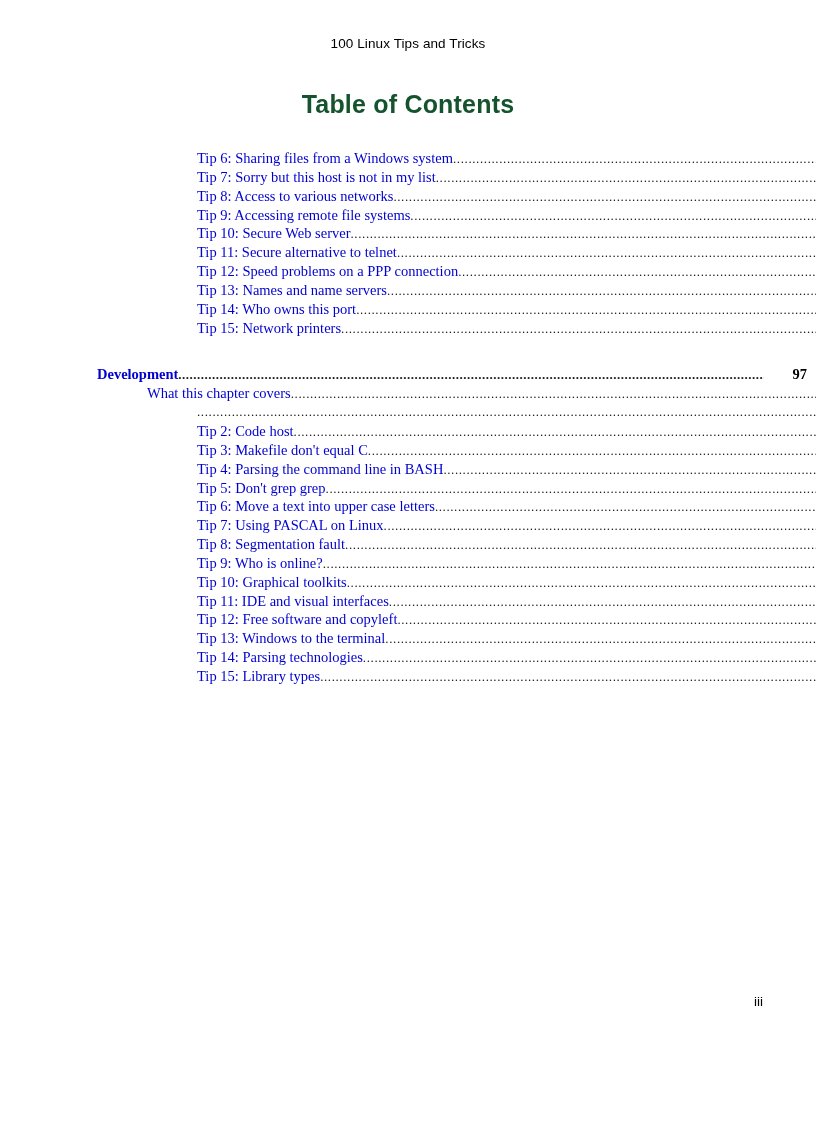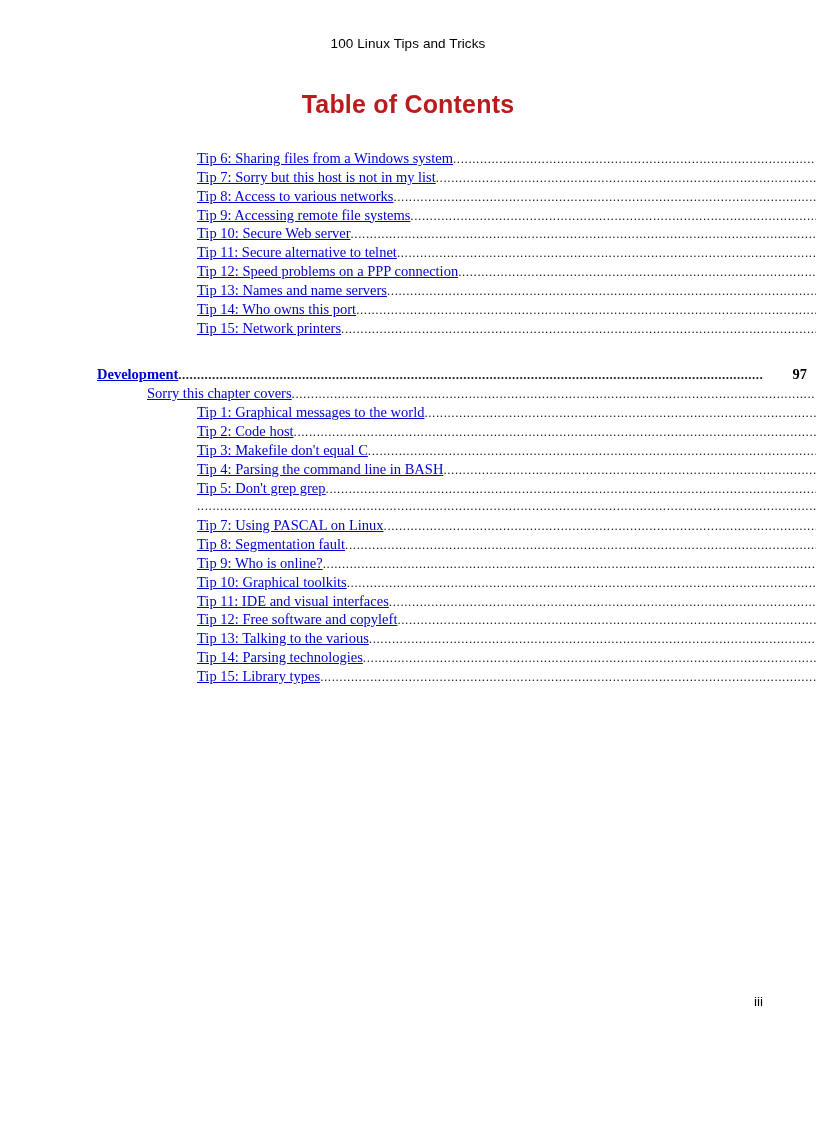--- a/index.html
+++ b/index.html
@@ -32,21 +32,21 @@
   
   .doc-title {
     position: absolute;
     top: 90px;
     left: 0;
     width: 816px;
     text-align: center;
     font-family: "Liberation Sans", sans-serif;
     font-size: 25px;
     font-weight: bold;
-    color: #b91c1c;
+    color: #14532d;
     letter-spacing: 0.2px;
   }
 
   
   .toc {
     position: absolute;
     top: 150px;
     left: 53px;
     width: 710px;
     font-family: "Liberation Serif", serif;
@@ -58,21 +58,20 @@
     width: 100%;
     height: 18.85px;
     font-size: 14.5px;
     color: #000000;
     white-space: nowrap;
     overflow: hidden;
   }
 
   .toc-entry .label {
     color: #0000d0;
-    text-decoration: underline;
     flex: 0 0 auto;
   }
 
   .toc-entry .leader {
     flex: 1 1 auto;
     overflow: hidden;
     white-space: nowrap;
     color: #1a1a1a;
     letter-spacing: 0.6px;
     font-size: 13px;
@@ -159,44 +158,44 @@
         <span class="label">Tip 15: Network printers</span>
         <span class="leader">...........................................................................................................................................................................................................</span>
       </div>
       <div class="toc-spacer"></div>
       <div class="toc-entry lvl-1 bold">
         <span class="label">Development</span>
         <span class="leader">...........................................................................................................................................................................................................</span>
         <span class="pageno">97</span>
       </div>
       <div class="toc-entry lvl-2">
-        <span class="label">Sorry this chapter covers</span>
-        <span class="leader">...........................................................................................................................................................................................................</span>
-      </div>
-      <div class="toc-entry lvl-3">
-        <span class="label">Tip 1: Graphical messages to the world</span>
+        <span class="label">What this chapter covers</span>
+        <span class="leader">...........................................................................................................................................................................................................</span>
+      </div>
+      <div class="toc-entry lvl-3">
         <span class="leader">...........................................................................................................................................................................................................</span>
       </div>
       <div class="toc-entry lvl-3">
         <span class="label">Tip 2: Code host</span>
         <span class="leader">...........................................................................................................................................................................................................</span>
       </div>
       <div class="toc-entry lvl-3">
         <span class="label">Tip 3: Makefile don't equal C</span>
         <span class="leader">...........................................................................................................................................................................................................</span>
       </div>
       <div class="toc-entry lvl-3">
         <span class="label">Tip 4: Parsing the command line in BASH</span>
         <span class="leader">...........................................................................................................................................................................................................</span>
       </div>
       <div class="toc-entry lvl-3">
         <span class="label">Tip 5: Don't grep grep</span>
         <span class="leader">...........................................................................................................................................................................................................</span>
       </div>
       <div class="toc-entry lvl-3">
+        <span class="label">Tip 6: Move a text into upper case letters</span>
         <span class="leader">...........................................................................................................................................................................................................</span>
       </div>
       <div class="toc-entry lvl-3">
         <span class="label">Tip 7: Using PASCAL on Linux</span>
         <span class="leader">...........................................................................................................................................................................................................</span>
       </div>
       <div class="toc-entry lvl-3">
         <span class="label">Tip 8: Segmentation fault</span>
         <span class="leader">...........................................................................................................................................................................................................</span>
       </div>
@@ -210,21 +209,21 @@
       </div>
       <div class="toc-entry lvl-3">
         <span class="label">Tip 11: IDE and visual interfaces</span>
         <span class="leader">...........................................................................................................................................................................................................</span>
       </div>
       <div class="toc-entry lvl-3">
         <span class="label">Tip 12: Free software and copyleft</span>
         <span class="leader">...........................................................................................................................................................................................................</span>
       </div>
       <div class="toc-entry lvl-3">
-        <span class="label">Tip 13: Talking to the various</span>
+        <span class="label">Tip 13: Windows to the terminal</span>
         <span class="leader">...........................................................................................................................................................................................................</span>
       </div>
       <div class="toc-entry lvl-3">
         <span class="label">Tip 14: Parsing technologies</span>
         <span class="leader">...........................................................................................................................................................................................................</span>
       </div>
       <div class="toc-entry lvl-3">
         <span class="label">Tip 15: Library types</span>
         <span class="leader">...........................................................................................................................................................................................................</span>
       </div>

